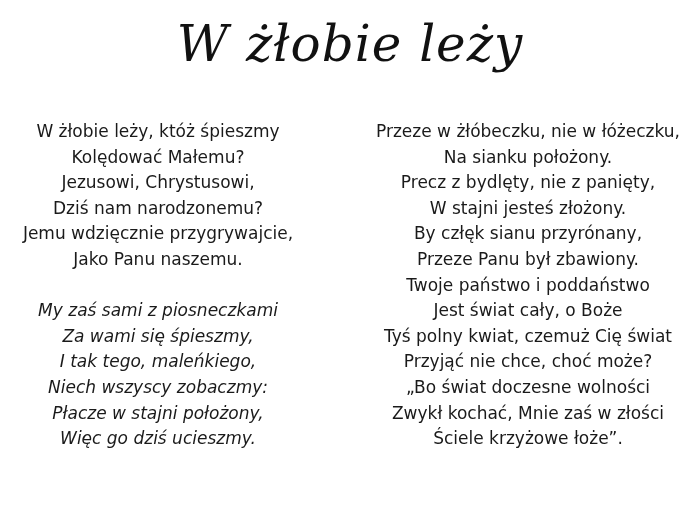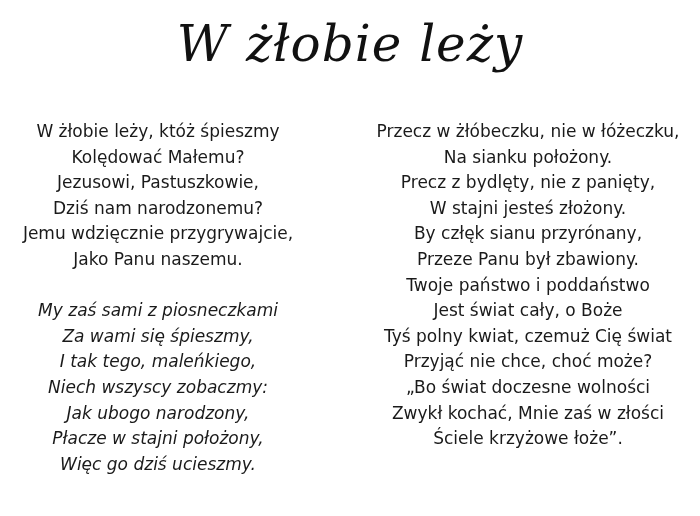--- a/index.html
+++ b/index.html
@@ -22,39 +22,38 @@
 </style>
 </head>
 <body>
 
 <div class="title">W żłobie leży</div>
 
 <div class="col left">
   <div class="stanza">
     <span class="line">W żłobie leży, któż śpieszmy</span>
     <span class="line">Kolędować Małemu?</span>
-    <span class="line">Jezusowi, Pastuszkowie,</span>
+    <span class="line">Jezusowi, Chrystusowi,</span>
     <span class="line">Dziś nam narodzonemu?</span>
     <span class="line">Jemu wdzięcznie przygrywajcie,</span>
     <span class="line">Jako Panu naszemu.</span>
   </div>
   <div class="stanza">
     <span class="line">My zaś sami z piosneczkami</span>
     <span class="line">Za wami się śpieszmy,</span>
     <span class="line">I tak tego, maleńkiego,</span>
     <span class="line">Niech wszyscy zobaczmy:</span>
-    <span class="line">Jak ubogo narodzony,</span>
     <span class="line">Płacze w stajni położony,</span>
     <span class="line">Więc go dziś ucieszmy.</span>
   </div>
 </div>
 
 <div class="col right">
   <div class="stanza">
-    <span class="line">Przecz w żłóbeczku, nie w łóżeczku,</span>
+    <span class="line">Przeze w żłóbeczku, nie w łóżeczku,</span>
     <span class="line">Na sianku położony.</span>
     <span class="line">Precz z bydlęty, nie z panięty,</span>
     <span class="line">W stajni jesteś złożony.</span>
     <span class="line">By człęk sianu przyrónany,</span>
     <span class="line">Przeze Panu był zbawiony.</span>
     <span class="line">Twoje państwo i poddaństwo</span>
     <span class="line">Jest świat cały, o Boże</span>
     <span class="line">Tyś polny kwiat, czemuż Cię świat</span>
     <span class="line">Przyjąć nie chce, choć może?</span>
     <span class="line">„Bo świat doczesne wolności</span>

